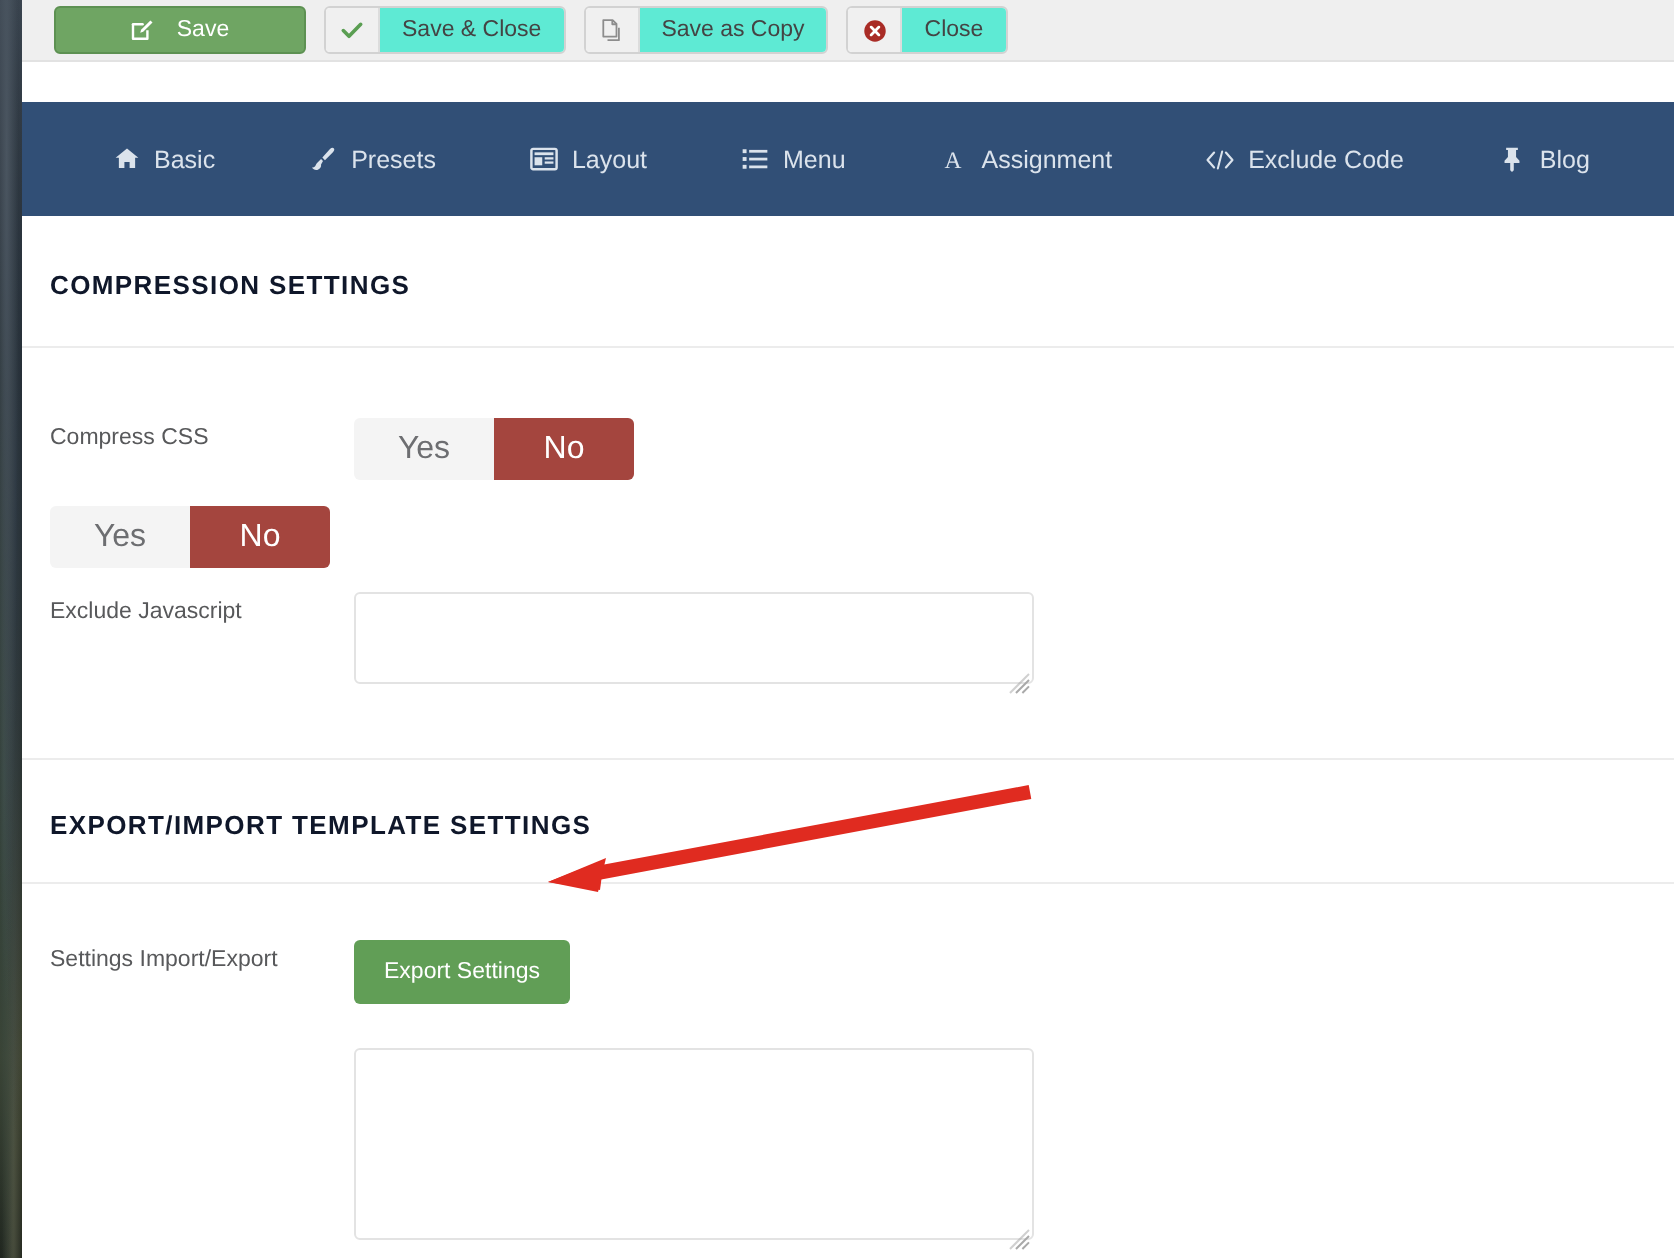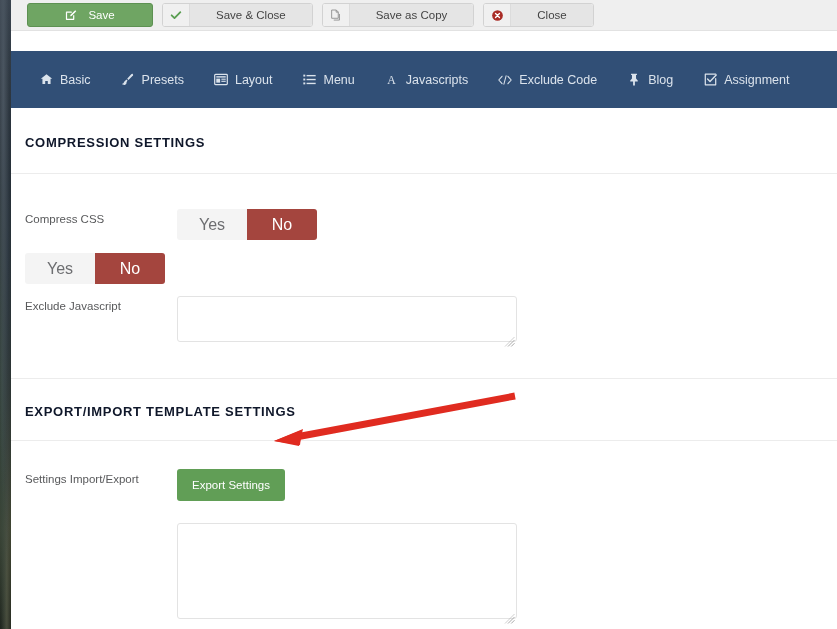--- a/index.html
+++ b/index.html
@@ -74,24 +74,24 @@
     display: flex;
     align-items: center;
     justify-content: center;
     width: 26px;
     background: #f0f0f0;
     border-right: 1px solid #dcdcdc;
   }
   .btn-split .lbl {
     display: flex;
     align-items: center;
-    padding: 0 26px;
+    padding: 0 11px;
     font-size: 11.5px;
     color: #444444;
-    background: #e5e5e5;
+    background: #5eead4;
     white-space: nowrap;
   }
 
   .ico-pencil { width: 12px; height: 12px; display:block; }
   .ico-check  { width: 12px; height: 12px; display:block; }
   .ico-copy   { width: 12px; height: 13px; display:block; }
   .ico-xcirc  { width: 13px; height: 13px; display:block; }
 
   
   #sub-gap {
@@ -119,20 +119,21 @@
   .tab {
     display: flex;
     align-items: center;
     gap: 7px;
     height: 57px;
     padding: 0 15px;
     color: #dbe3ec;
     font-size: 12.5px;
     white-space: nowrap;
     box-sizing: border-box;
+    margin-left: 17px;
   }
   .tab:first-child { padding-left: 28px; }
   .tab.active {
     background: #ffffff;
     color: #31506f;
     font-weight: 400;
   }
   .tab .tico {
     display: flex;
     align-items: center;
@@ -347,21 +348,21 @@
     </span>
     <span>Menu</span>
   </div>
 
   <div class="tab">
     <span class="tico">
       <svg width="13" height="13" viewBox="0 0 16 16">
           <text x="8" y="13.4" font-family="Liberation Serif, serif" font-size="14.5" fill="#dbe3ec" text-anchor="middle">A</text>
         </svg>
     </span>
-    <span>Javascripts</span>
+    <span>Assignment</span>
   </div>
 
   <div class="tab">
     <span class="tico">
       <svg width="15" height="12" viewBox="0 0 18 12">
           <path d="M5.2 1.2 1 6l4.2 4.8" fill="none" stroke="#dbe3ec" stroke-width="1.4" stroke-linecap="round" stroke-linejoin="round"></path>
           <path d="M12.8 1.2 17 6l-4.2 4.8" fill="none" stroke="#dbe3ec" stroke-width="1.4" stroke-linecap="round" stroke-linejoin="round"></path>
           <path d="M10.4 0.6 7.6 11.4" stroke="#dbe3ec" stroke-width="1.3" stroke-linecap="round"></path>
         </svg>
     </span>

